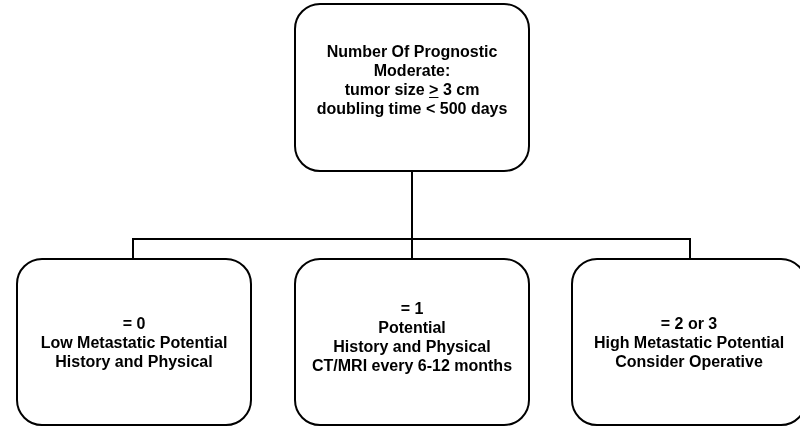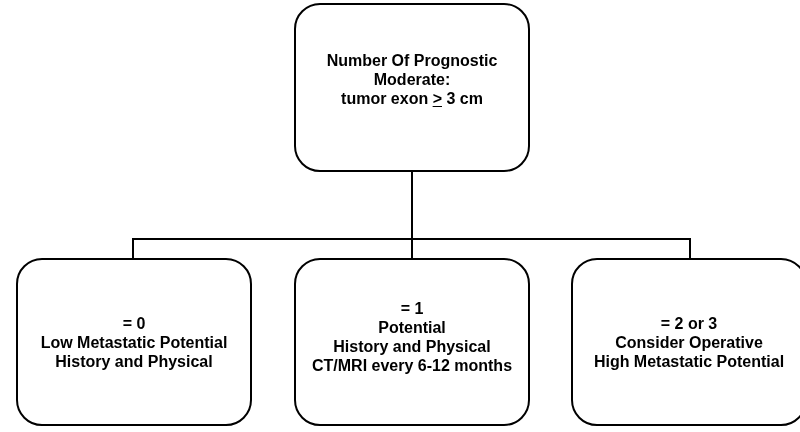--- a/index.html
+++ b/index.html
@@ -77,21 +77,22 @@
   }
 </style>
 </head>
 <body>
 
 <div class="canvas">
 
   <div class="node" id="root-box">
     <div class="tline">Number Of Prognostic</div>
     <div class="tline">Moderate:</div>
-    <div class="tline"><span>tumor exon </span><span class="op-underline">&gt;</span><span> 3 cm</span></div>
+    <div class="tline"><span>tumor size </span><span class="op-underline">&gt;</span><span> 3 cm</span></div>
+    <div class="tline">doubling time &lt; 500 days</div>
   </div>
 
   <div class="connector" id="conn-root-drop"></div>
   <div class="connector" id="conn-horizontal"></div>
   <div class="connector" id="conn-stub-left"></div>
   <div class="connector" id="conn-stub-middle"></div>
   <div class="connector" id="conn-stub-right"></div>
 
   <div class="node" id="branch-low">
     <div class="tline">= 0</div>
@@ -101,17 +102,17 @@
 
   <div class="node" id="branch-moderate">
     <div class="tline">= 1</div>
     <div class="tline">Potential</div>
     <div class="tline">History and Physical</div>
     <div class="tline">CT/MRI every 6-12 months</div>
   </div>
 
   <div class="node" id="branch-high">
     <div class="tline">= 2 or 3</div>
+    <div class="tline">High Metastatic Potential</div>
     <div class="tline">Consider Operative</div>
-    <div class="tline">High Metastatic Potential</div>
   </div>
 
 </div>
 
 </body></html>

